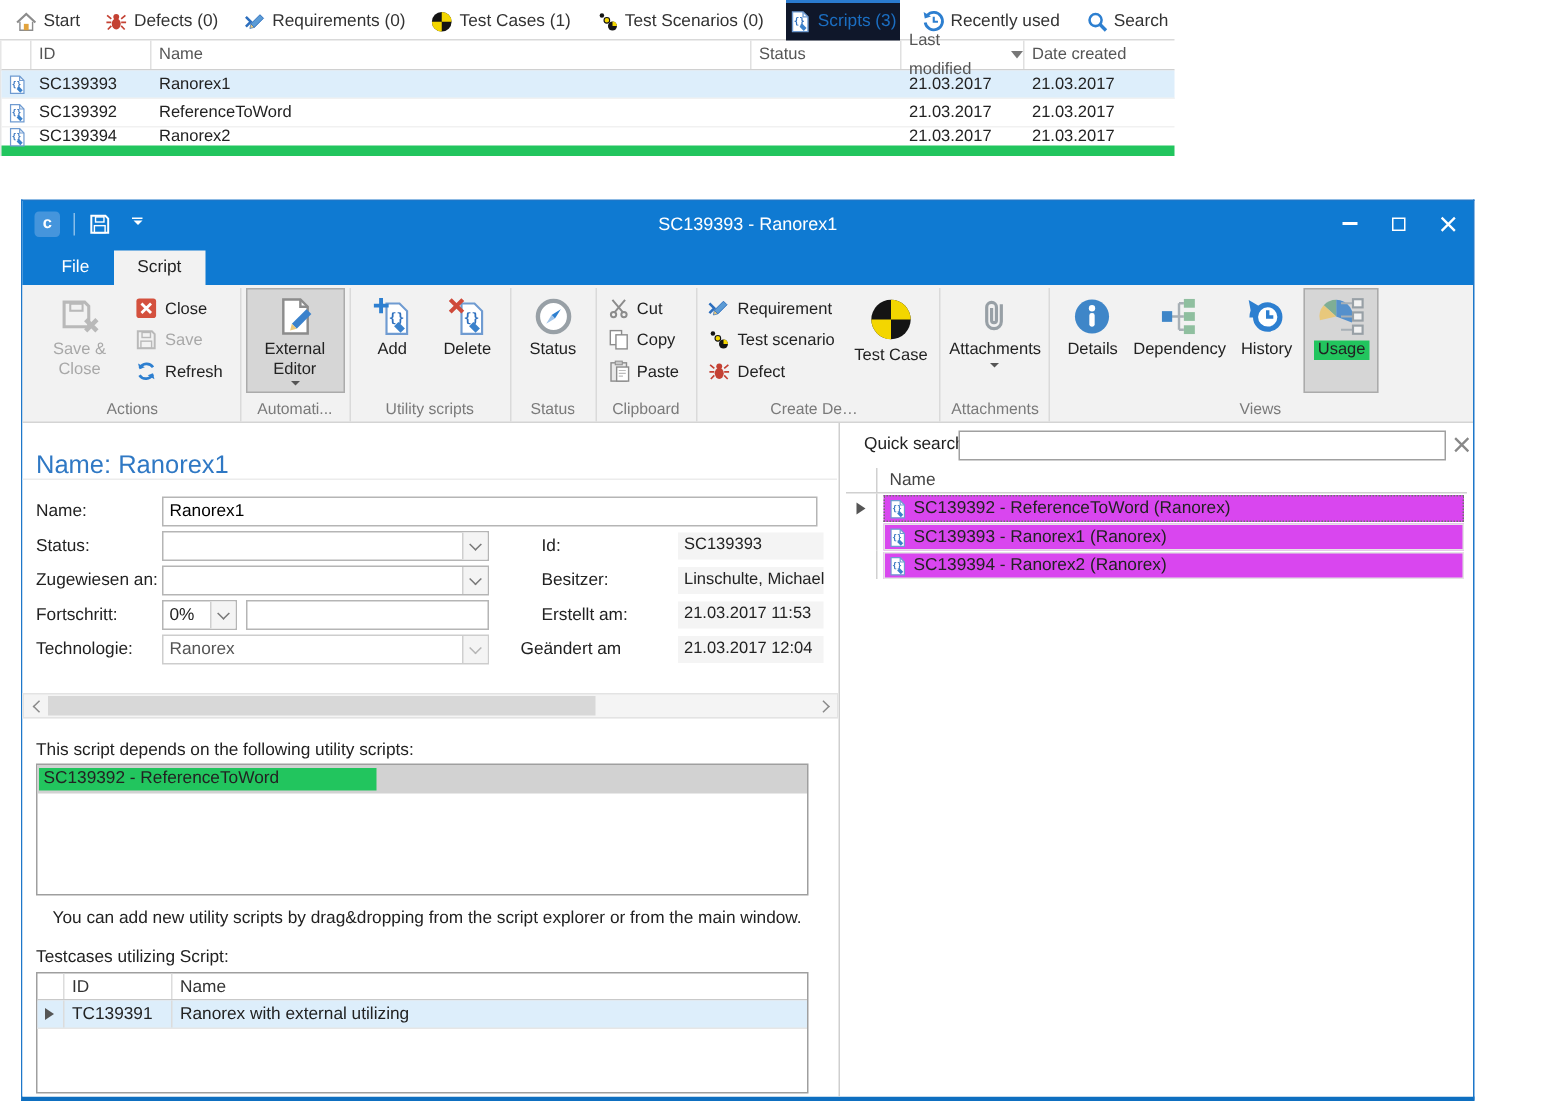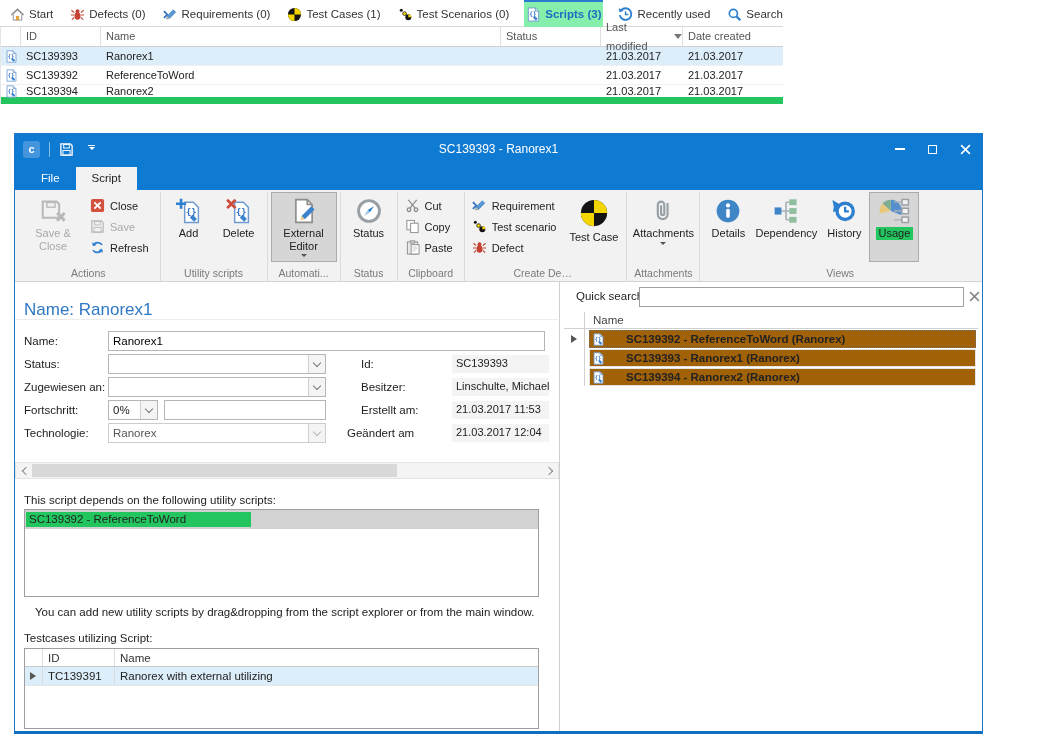--- a/index.html
+++ b/index.html
@@ -3,21 +3,21 @@
 <meta charset="utf-8">
 <style>
   * { margin:0; padding:0; box-sizing:border-box; }
   html,body { width:1044px; height:736px; background:#fff; font-family:"Liberation Sans", sans-serif; color:#222; overflow:hidden; }
   svg.sym { position:absolute; width:0; height:0; }
 
   
   .top-section { position:absolute; left:0; top:0; width:783px; }
   .toolbar { height:27px; display:flex; align-items:center; gap:13px; padding-left:8px; border-bottom:1px solid #d9d9d9; font-size:11.5px; color:#333; }
   .tab { display:flex; align-items:center; gap:4px; height:27px; padding:0 2px; border-top:2px solid transparent; cursor:default; white-space:nowrap; }
-  .tab.active { border-top-color:#2a7bd0; color:#1b6ec2; font-weight:bold; background:#86efac; }
+  .tab.active { border-top-color:#2a7bd0; color:#1b6ec2; font-weight:normal; background:#0f172a; }
   .ic15 { width:15px; height:15px; flex:0 0 15px; }
   .ic13 { width:13px; height:13px; flex:0 0 13px; }
 
   .grid { border-left:1px solid #e6e6e6; font-size:11px; }
   .grid-header { display:flex; height:20px; border-bottom:1px solid #d0d0d0; color:#555; }
   .grid-header > div { border-right:1px solid #e0e0e0; padding-left:5px; line-height:19px; display:flex; align-items:center; gap:4px; }
   .grid-row { display:flex; height:19px; align-items:center; border-bottom:1px solid #f1f1f1; }
   .grid-row.selected { background:#ddeefb; }
   .grid-row.last { border-bottom:7px solid #22c55e; }
   .c-marker{ width:20px; display:flex; justify-content:center; }
@@ -103,21 +103,21 @@
   .row-marker { width:0; height:0; border:4px solid transparent; border-left:6px solid #555; margin-left:3px; }
 
   .qslabel { position:absolute; left:15px; top:8px; font-size:11.5px; }
   .qsinput { position:absolute; left:78px; top:5px; width:325px; height:20px; border:1px solid #a0a0a0; font-size:11.5px; padding:0 4px; font-family:inherit; }
   .qsclear { position:absolute; left:408px; top:9px; width:11px; height:11px; }
   .qsgrid { position:absolute; left:3px; right:4px; top:30px; }
   .qs-head { display:flex; height:17px; border-bottom:1px solid #d0d0d0; color:#444; font-size:11.5px; }
   .qs-gutter { width:21px; border-right:1px solid #d0d0d0; display:flex; align-items:center; justify-content:center; flex:0 0 21px; }
   .qs-headname { padding-left:8px; line-height:16px; }
   .qsrow { display:flex; height:19px; align-items:stretch; }
-  .qscell { flex:1; margin:1px 2px 0 4px; border:1px solid #e4e4e4; display:flex; align-items:center; gap:21px; padding-left:2px; font-size:11.5px; background:#a16207;font-weight:bold; }
+  .qscell { flex:1; margin:1px 2px 0 4px; border:1px solid #e4e4e4; display:flex; align-items:center; gap:4px; padding-left:2px; font-size:11.5px; background:#d946ef; }
   .qsrow.focused .qscell { border:1px dotted #707070; }
 </style>
 </head>
 <body>
 
 <svg class="sym" aria-hidden="true">
   <defs>
     <symbol id="i-home" viewBox="0 0 16 16">
       <path d="M1.5 8.5 L8 2.5 L14.5 8.5" fill="none" stroke="#8c8c8c" stroke-width="1.6"></path>
       <path d="M3.5 8 v6 h9 v-6" fill="#fff" stroke="#8c8c8c"></path>
@@ -419,47 +419,47 @@
               </svg>
             <span>Refresh</span>
           </div>
         </div>
       </div>
       <div class="rlabel">Actions</div>
     </div>
 
     <div class="rgroup">
       <div class="rbody">
+        <div class="bigbtn pressed">
+          <svg class="bic">
+              <use href="#i-extedit"></use>
+            </svg>
+          <span class="lbl">External Editor</span>
+          <span class="caret-d"></span>
+        </div>
+      </div>
+      <div class="rlabel">Automati...</div>
+    </div>
+
+    <div class="rgroup">
+      <div class="rbody">
         <div class="bigbtn">
           <svg class="bic">
               <use href="#i-addscript"></use>
             </svg>
           <span class="lbl">Add</span>
         </div>
         <div class="bigbtn">
           <svg class="bic">
               <use href="#i-delscript"></use>
             </svg>
           <span class="lbl">Delete</span>
         </div>
       </div>
       <div class="rlabel">Utility scripts</div>
-    </div>
-
-    <div class="rgroup">
-      <div class="rbody">
-        <div class="bigbtn pressed">
-          <svg class="bic">
-              <use href="#i-extedit"></use>
-            </svg>
-          <span class="lbl">External Editor</span>
-          <span class="caret-d"></span>
-        </div>
-      </div>
-      <div class="rlabel">Automati...</div>
     </div>
 
     <div class="rgroup">
       <div class="rbody">
         <div class="bigbtn">
           <svg class="bic">
               <use href="#i-status"></use>
             </svg>
           <span class="lbl">Status</span>
         </div>

